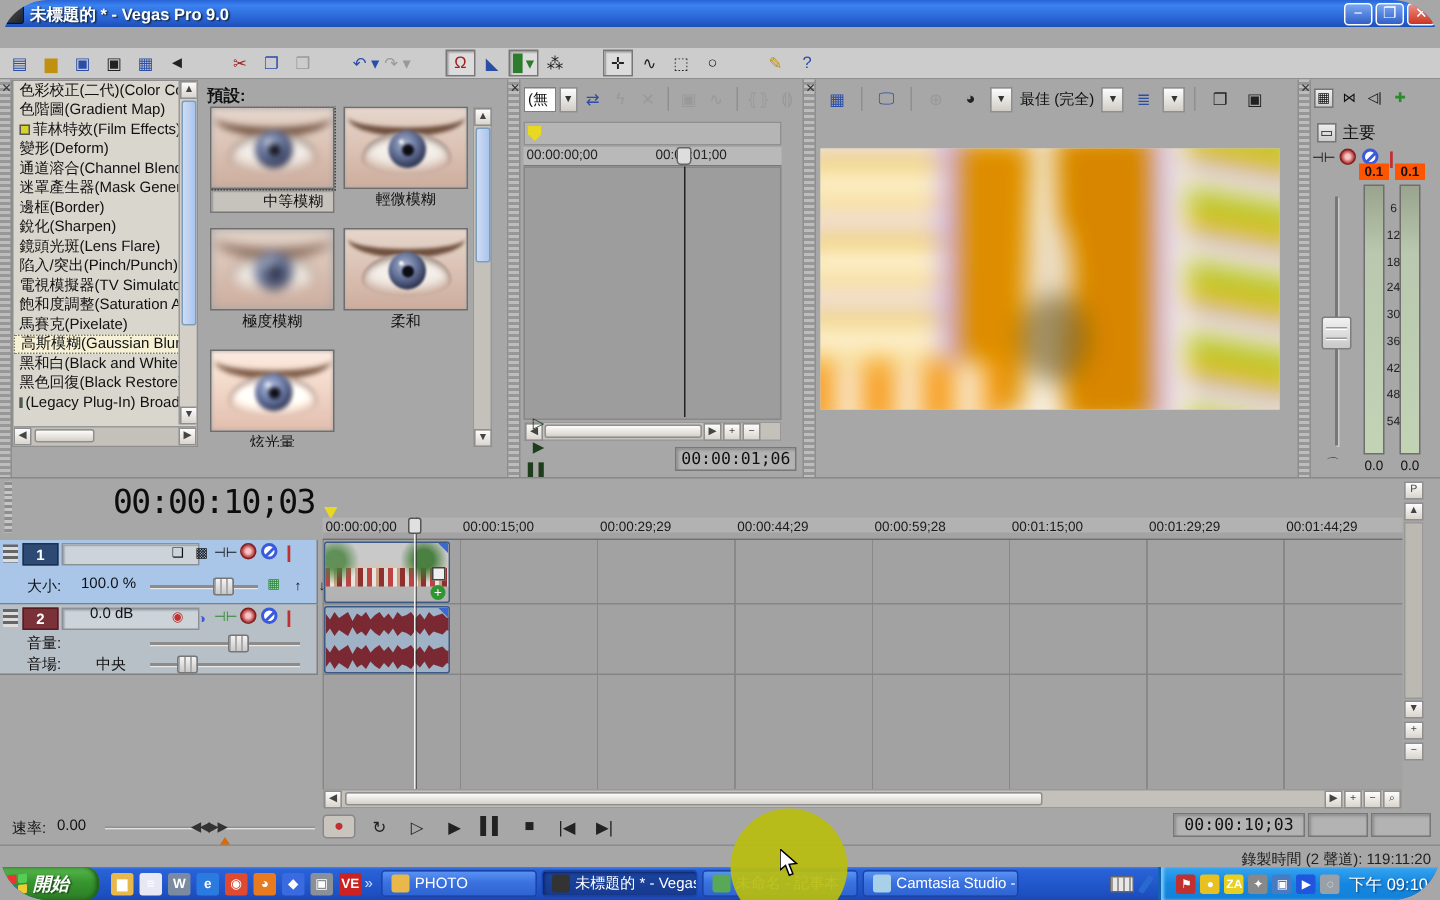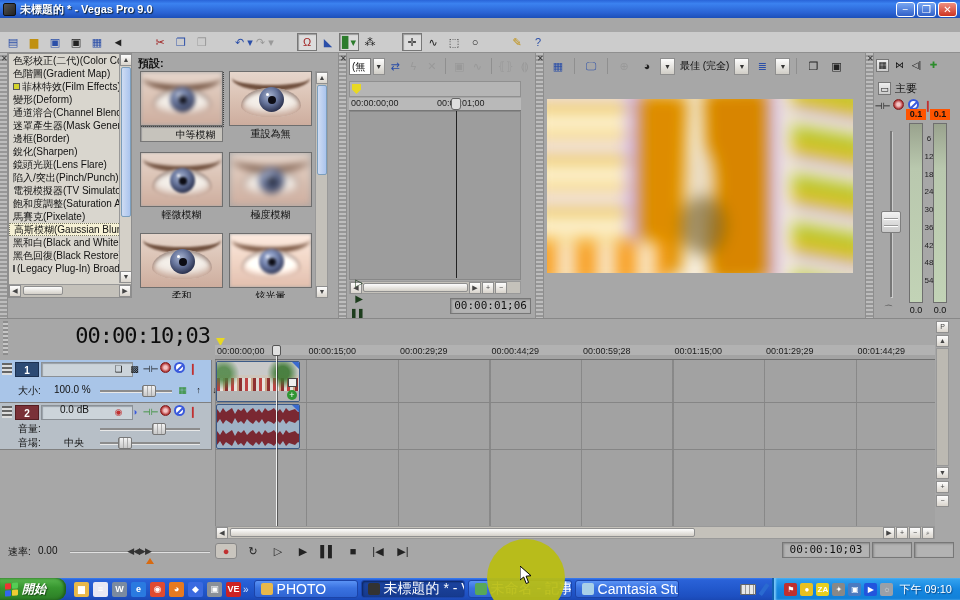--- a/index.html
+++ b/index.html
@@ -1,17 +1,17 @@
 <!DOCTYPE html>
 <html><head>
 <meta charset="utf-8">
 <style>
   *{margin:0;padding:0;box-sizing:border-box;font-family:"Liberation Sans","DejaVu Sans",sans-serif;}
   html,body{width:960px;height:600px;overflow:hidden;background:#a7a7a7;}
-  #screen{position:relative;width:960px;height:600px;overflow:hidden;font-size:11px;color:#111;}
+  #screen{position:relative;width:960px;height:600px;overflow:hidden;font-size:11px;color:#111;border-radius:32px;}
 
   
   .titlebar{position:absolute;left:0;top:0;width:960px;height:18px;
     background:linear-gradient(180deg,#2964d8 0%,#3b82f0 20%,#2a63d4 70%,#1c4fb8 100%);
     display:flex;align-items:center;padding:0 3px;color:#fff;}
   .appicon{width:13px;height:13px;background:linear-gradient(135deg,#555,#222);border-radius:2px;margin-right:4px;border:1px solid #111;}
   .titletext{font-weight:bold;font-size:11px;text-shadow:1px 1px 1px #123;}
   .winbtns{margin-left:auto;display:flex;gap:2px;}
   .winbtn{width:19px;height:15px;border:1px solid #fff;border-radius:3px;color:#fff;font-size:10px;line-height:13px;text-align:center;
     background:linear-gradient(#79a7f2,#3160c8);}
@@ -199,21 +199,21 @@
   .startbtn{width:66px;height:22px;border-radius:0 9px 9px 0;background:linear-gradient(180deg,#59b84f 0%,#37962f 45%,#2c7d26 100%);
     display:flex;align-items:center;gap:4px;padding-left:5px;color:#fff;font-weight:bold;font-style:italic;font-size:12px;text-shadow:1px 1px 1px #1a4a16;box-shadow:inset -2px 0 3px #1e5a1a;}
   .winflag{width:13px;height:13px;display:grid;grid-template-columns:6px 6px;grid-template-rows:6px 6px;gap:1px;transform:skewY(-6deg);}
   .winflag i{border-radius:1px;}
   .winflag i:nth-child(1){background:#e33}.winflag i:nth-child(2){background:#5c5}
   .winflag i:nth-child(3){background:#36e}.winflag i:nth-child(4){background:#ec3}
   .ql{display:flex;align-items:center;gap:4px;margin-left:8px;}
   .qlicon{width:15px;height:15px;border-radius:2px;font-size:9px;color:#fff;display:flex;align-items:center;justify-content:center;font-weight:bold;}
   .chev{color:#cfe0ff;font-size:10px;margin:0 2px;}
   .taskbtn{height:18px;margin-left:3px;border-radius:3px;background:linear-gradient(180deg,#5a93f5,#3a72e0 45%,#2f64d2);
-    border:1px solid #1c44a8;color:#fff;font-size:14px;display:flex;align-items:center;gap:4px;padding:0 6px;white-space:nowrap;overflow:hidden;}
+    border:1px solid #1c44a8;color:#fff;font-size:10px;display:flex;align-items:center;gap:4px;padding:0 6px;white-space:nowrap;overflow:hidden;}
   .taskbtn.active{background:linear-gradient(180deg,#1c44a0,#163a8e);box-shadow:inset 1px 1px 2px #0c2560;}
   .tico{width:12px;height:12px;border-radius:2px;flex:0 0 12px;}
   .langbar{display:flex;gap:6px;align-items:center;margin-left:auto;margin-right:6px;}
   .kbico{width:16px;height:11px;background:#e8e8e8;border:1px solid #666;border-radius:1px;
     background-image:repeating-linear-gradient(90deg,#999 0 1px,transparent 1px 4px);}
   .penico{width:4px;height:13px;background:#2a6ad0;transform:rotate(35deg);border-radius:1px;}
   .tray{height:22px;background:linear-gradient(180deg,#35a4f0 0%,#1687e0 50%,#1180d8 100%);display:flex;align-items:center;gap:3px;padding:0 8px 0 10px;
     border-left:2px solid #1262b0;box-shadow:inset 2px 0 2px #79c6f8;}
   .trayicon{width:13px;height:13px;border-radius:2px;font-size:8px;color:#fff;display:flex;align-items:center;justify-content:center;font-weight:bold;}
   .clock{color:#fff;font-size:11px;margin-left:3px;text-shadow:1px 1px 1px #0a4a8a;}
@@ -405,33 +405,20 @@
                 <div class="brow"></div>
                 <div class="ewhite"></div>
                 <div class="iris"></div>
                 <div class="pupil"></div>
                 <div class="glint"></div>
               </div>
             </div>
             <div class="plab">中等模糊</div>
           </div>
 
-          <div class="pcell">
-            <div class="pimg b0">
-              <div class="eyewrap">
-                <div class="eye"></div>
-                <div class="brow"></div>
-                <div class="ewhite"></div>
-                <div class="iris"></div>
-                <div class="pupil"></div>
-                <div class="glint"></div>
-              </div>
-            </div>
-            <div class="plab">重設為無</div>
-          </div>
 
           <div class="pcell">
             <div class="pimg b1">
               <div class="eyewrap">
                 <div class="eye"></div>
                 <div class="brow"></div>
                 <div class="ewhite"></div>
                 <div class="iris"></div>
                 <div class="pupil"></div>
                 <div class="glint"></div>
@@ -764,20 +751,23 @@
         <div class="tpbtn">
           <span>▶|</span>
         </div>
       </div>
     <div class="tl-times" style="left:782px;">
       <div class="timebox" style="min-width:88px;">00:00:10;03</div>
       <div class="timebox" style="min-width:40px;"></div>
       <div class="timebox" style="min-width:40px;"></div>
     </div>
 
+    <div class="statusbar">
+      <span class="rectime">錄製時間 (2 聲道): 119:11:20</span>
+    </div>
   </div>
 
   <div class="taskbar">
     <div class="startbtn">
       <span class="winflag">
           <i></i>
           <i></i>
           <i></i>
           <i></i>
         </span>

